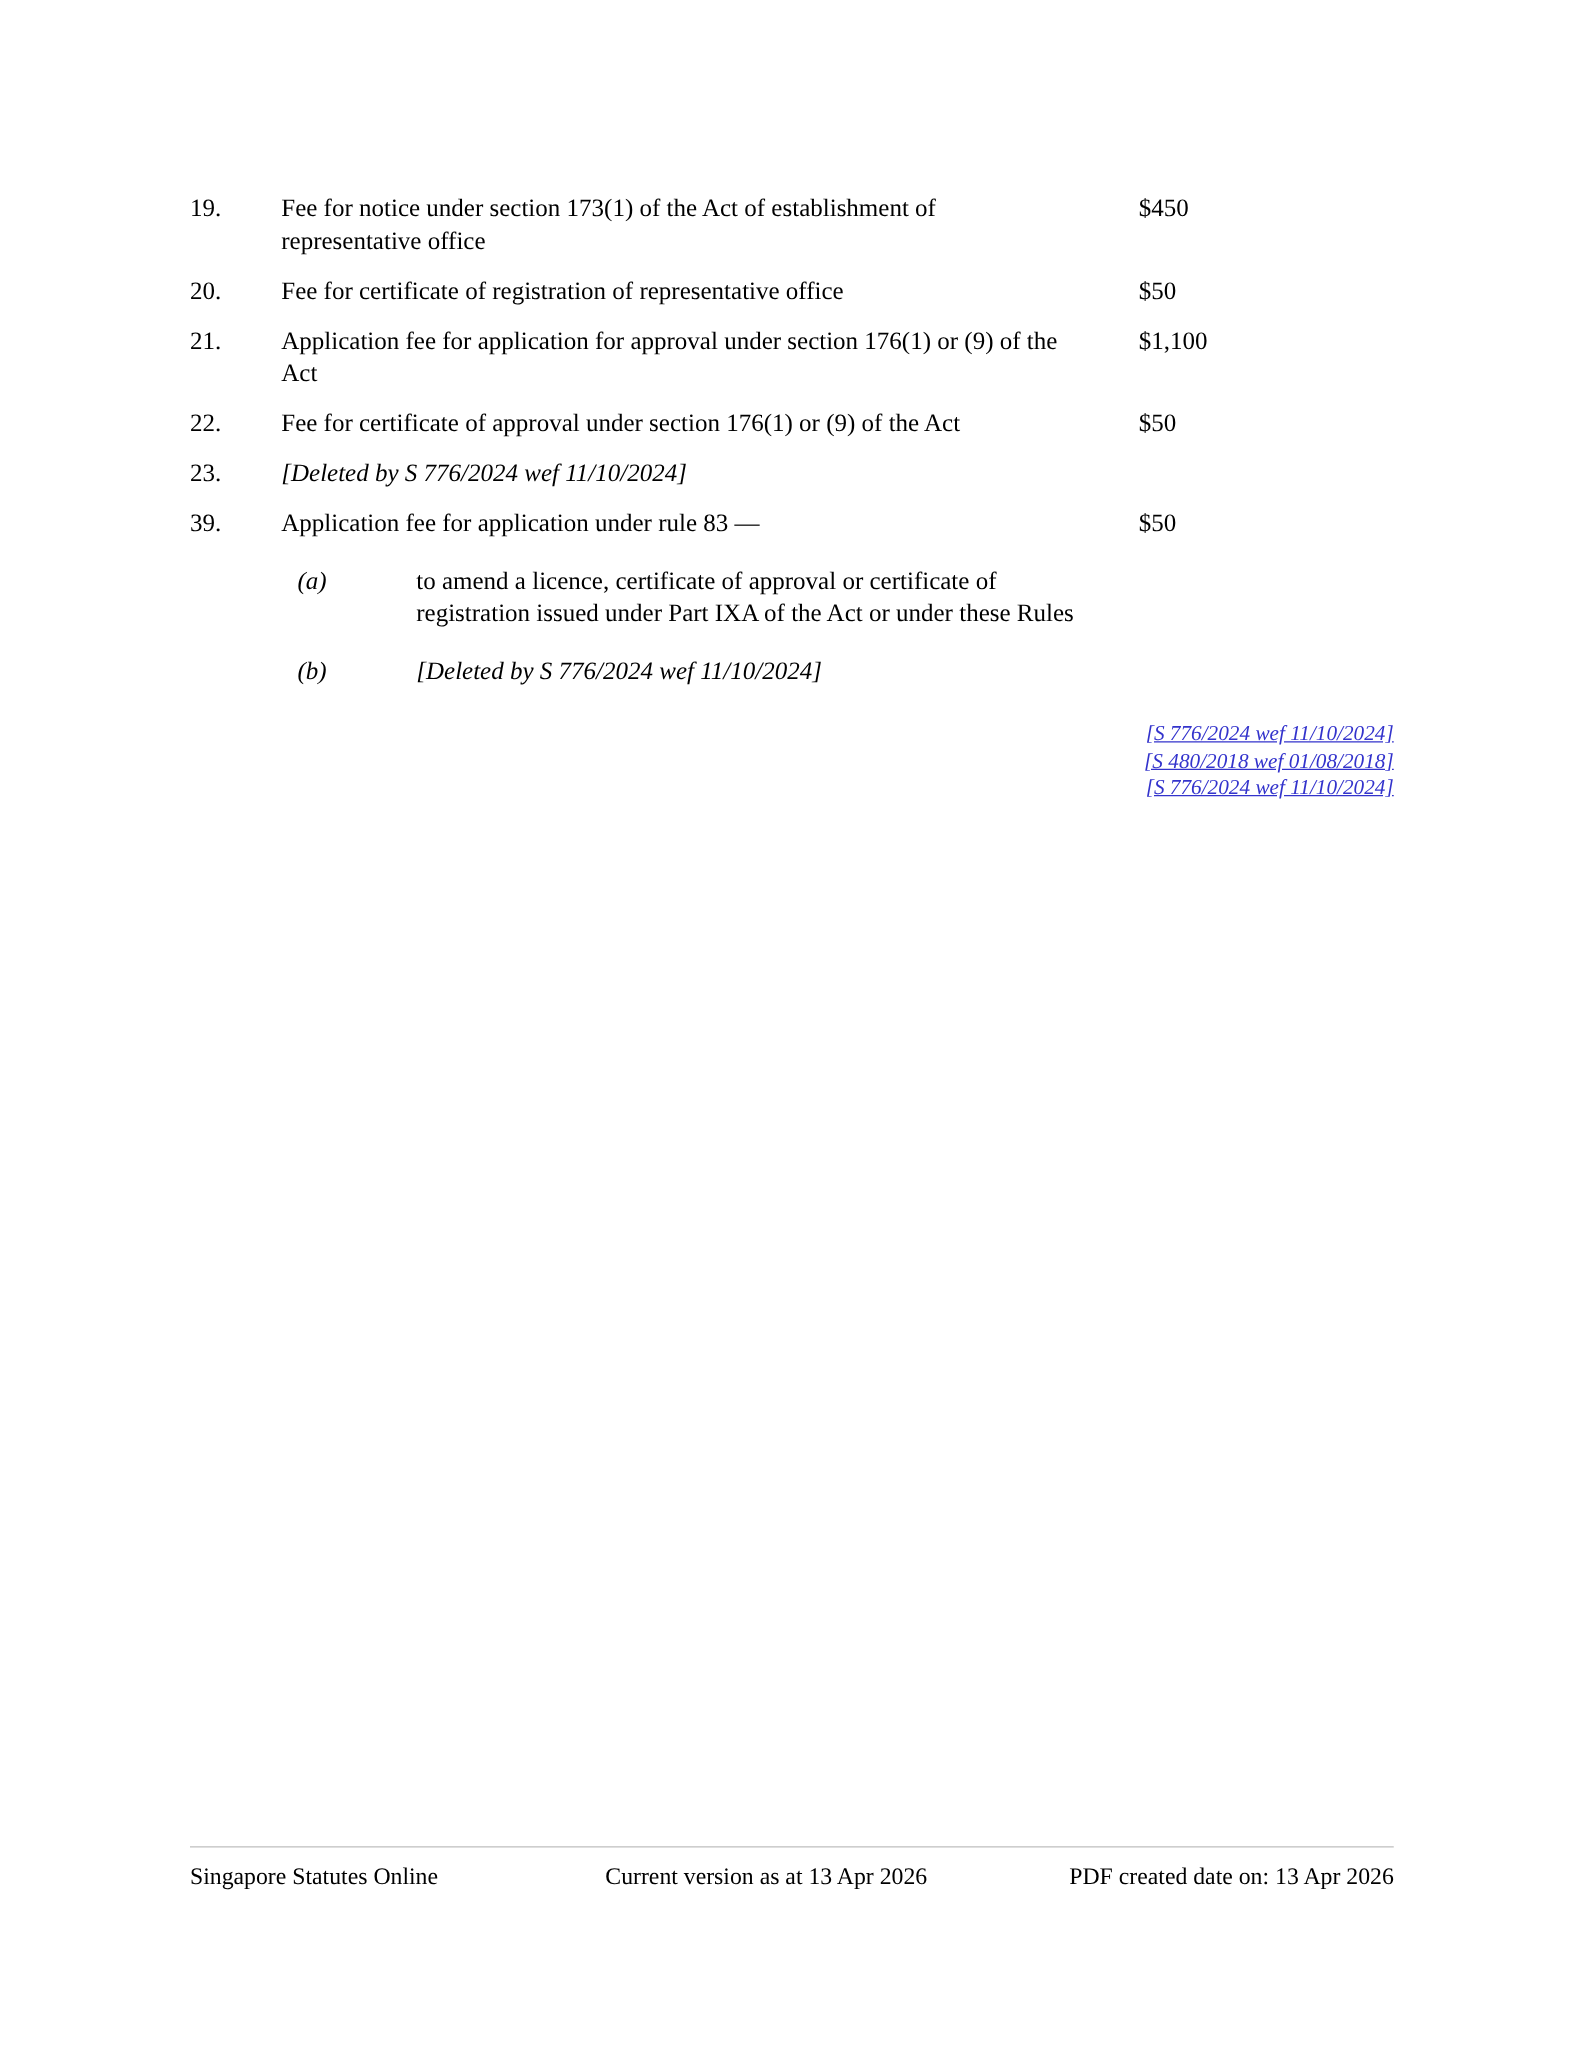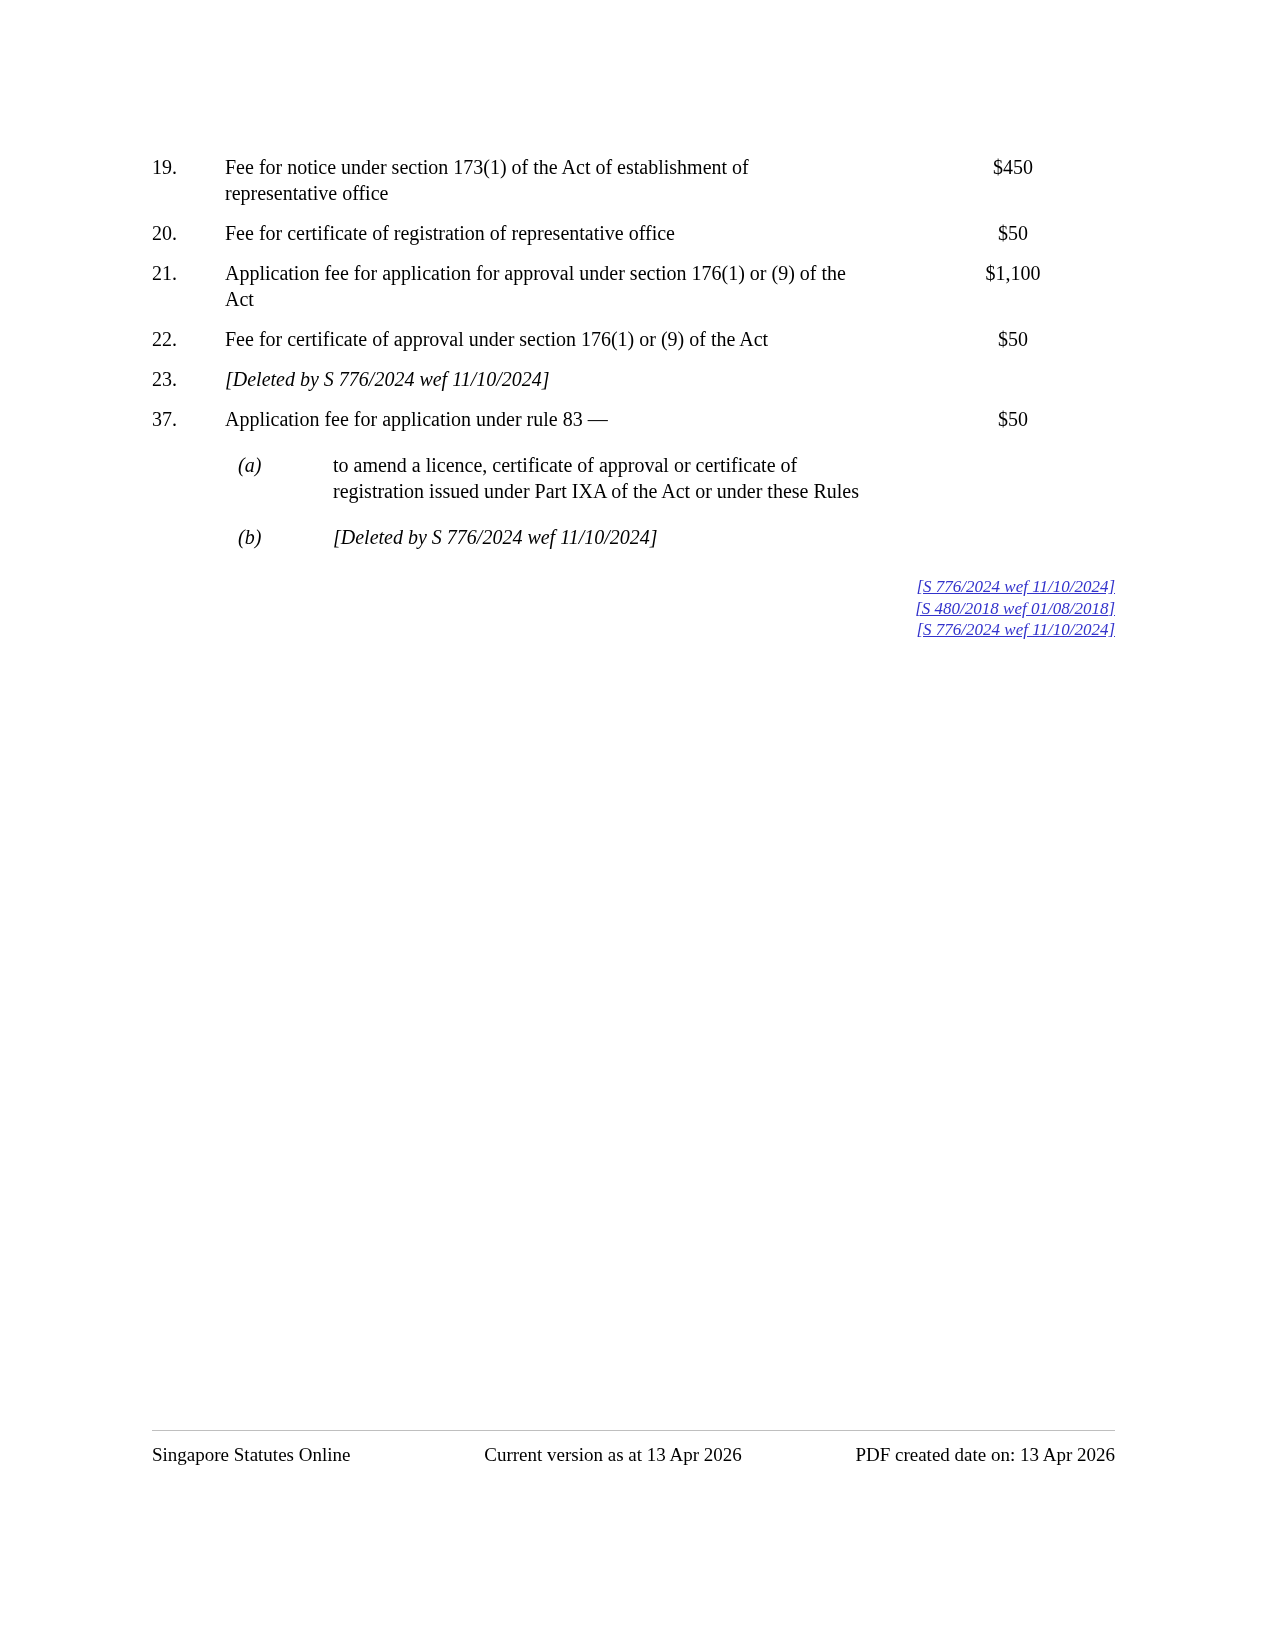--- a/index.html
+++ b/index.html
@@ -19,41 +19,41 @@
     line-height: 26px;
   }
   .fee-row {
     display: grid;
     grid-template-columns: 73px 640px 1fr;
     align-items: start;
     margin-bottom: 14px;
   }
   .fee-number { text-align: left; }
   .fee-desc { text-align: left; }
-  .fee-amount { text-align: center; padding-left: 46px; white-space: nowrap; }
+  .fee-amount { padding-left: 46px; white-space: nowrap; }
   .sub-row {
     display: grid;
     grid-template-columns: 95px 540px;
     margin-left: 86px;
     margin-top: 20px;
     margin-bottom: 14px;
     align-items: start;
   }
   .italic { font-style: italic; }
   .notes {
     margin-top: 26px;
     text-align: right;
     font-size: 17px;
     line-height: 21.5px;
     font-style: italic;
   }
   .note-line { display: block; }
   .footer {
     position: absolute;
-    top: 1430px;
+    top: 1477px;
     left: 152px;
     width: 963px;
     border-top: 1px solid #bfbfbf;
     padding-top: 13px;
     display: flex;
     align-items: baseline;
     font-size: 19px;
     line-height: 22px;
   }
   .footer-left  { flex: 1; text-align: left; }
@@ -90,21 +90,21 @@
       <div class="fee-amount">$50</div>
     </div>
 
     <div class="fee-row">
       <div class="fee-number">23.</div>
       <div class="fee-desc italic">[Deleted by S 776/2024 wef 11/10/2024]</div>
       <div class="fee-amount"></div>
     </div>
 
     <div class="fee-row">
-      <div class="fee-number">37.</div>
+      <div class="fee-number">39.</div>
       <div class="fee-desc">Application fee for application under rule 83 —</div>
       <div class="fee-amount">$50</div>
     </div>
 
     <div class="sub-row">
       <div class="italic">(a)</div>
       <div>to amend a licence, certificate of approval or certificate of registration issued under Part IXA of the Act or under these Rules</div>
     </div>
 
     <div class="sub-row">

